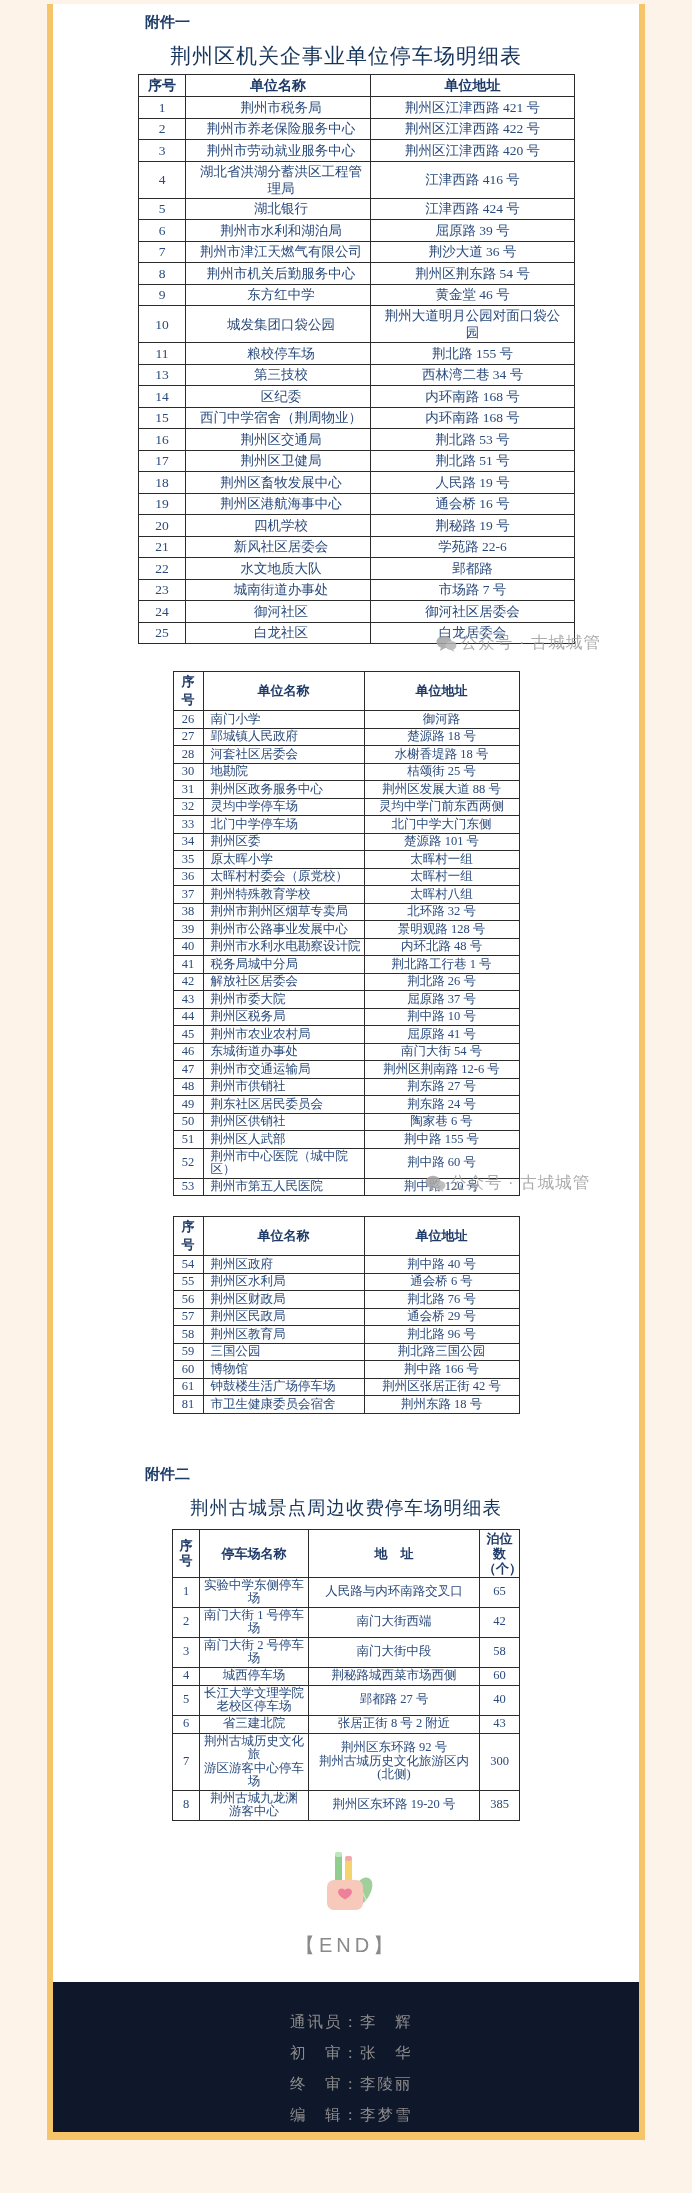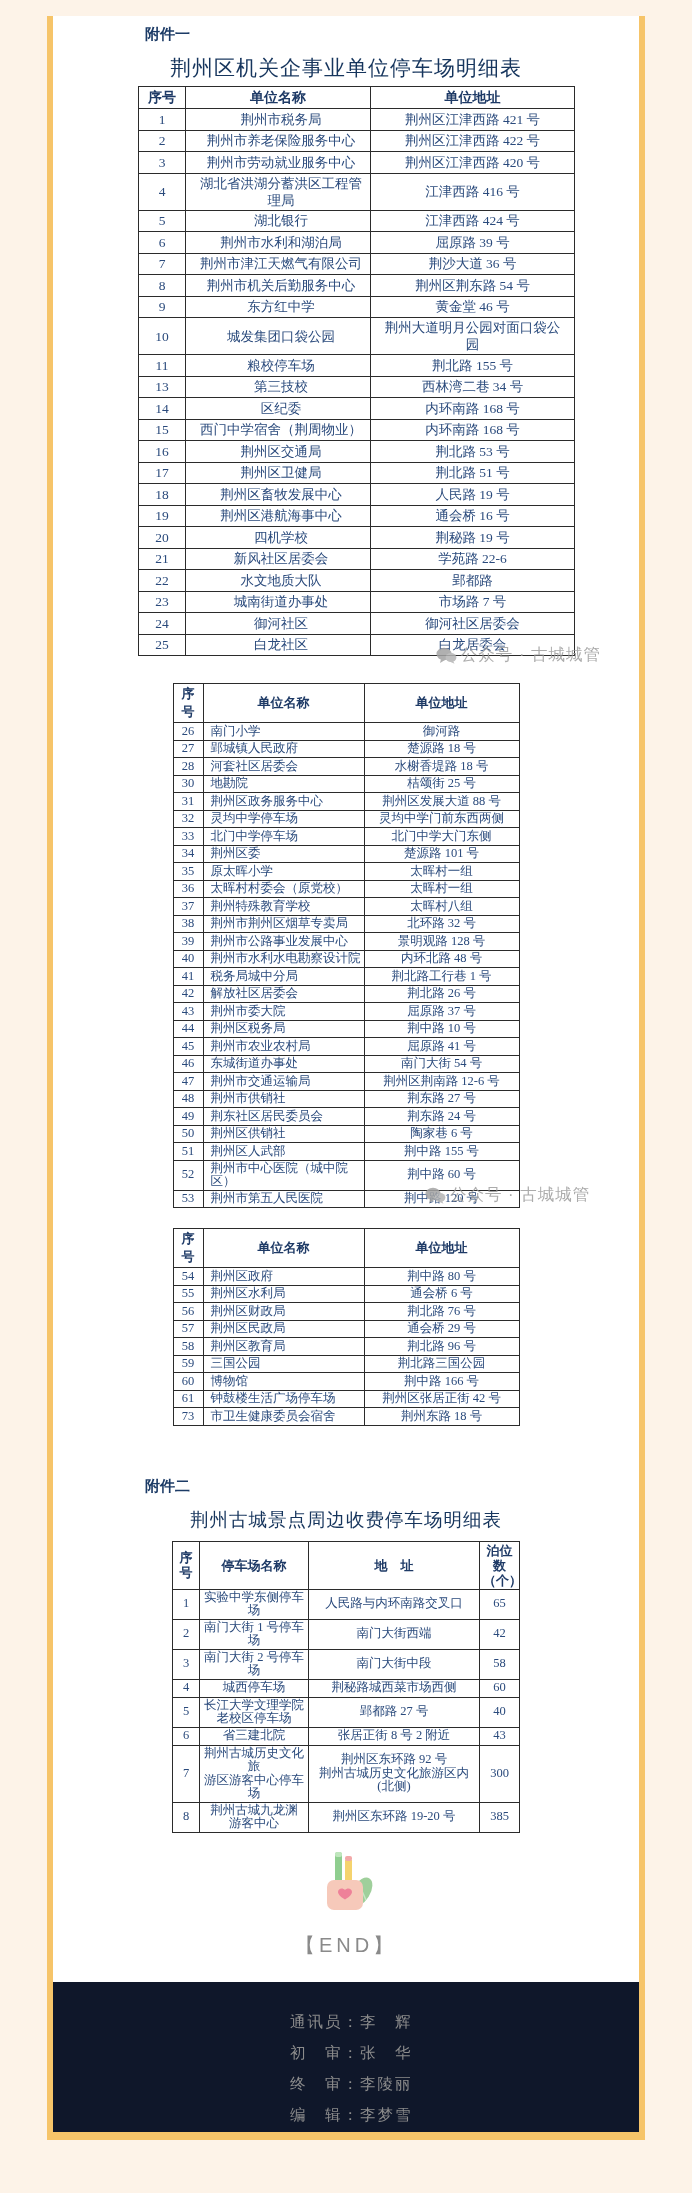--- a/index.html
+++ b/index.html
@@ -1,19 +1,19 @@
 <!DOCTYPE html>
 <html><head>
 <meta charset="utf-8">
 <style>
   *{margin:0;padding:0;box-sizing:border-box}
   html,body{width:692px}
   body{height:2207px;position:relative;background:#ffffff;font-family:"Liberation Serif","DejaVu Serif",serif;overflow:hidden}
   .page-bg{position:absolute;top:0;left:0;width:692px;height:2193px;background:#fdf3e8}
-  .doc-card{position:absolute;top:16px;left:47px;width:598px;height:2106px;background:#ffffff;
+  .doc-card{position:absolute;top:4px;left:47px;width:598px;height:2106px;background:#ffffff;
     border-left:6px solid #f6c469;border-right:6px solid #f6c469;border-bottom:8px solid #f6c469;
     padding-top:8px;overflow:hidden}
   .att-label{margin-left:92px;font-size:15px;font-weight:bold;color:#1c3b66;height:20px;line-height:20px}
   .doc-title{margin-top:10px;text-align:center;font-size:21px;font-weight:normal;color:#16355d;letter-spacing:1px;line-height:28px}
   .doc-title.small{font-size:18.5px;}
   table.tbl{border-collapse:collapse;table-layout:fixed;color:#2a4a7c;border:1.5px solid #1f1f1f}
   table.tbl th,table.tbl td{border:1px solid #2b2b2b;text-align:center;vertical-align:middle;
     white-space:pre-line;word-break:break-all;padding:1px 3px}
   table.tbl th{font-weight:bold;color:#1e3a66}
   
@@ -369,21 +369,21 @@
         <tr>
           <th>序号</th>
           <th>单位名称</th>
           <th>单位地址</th>
         </tr>
       </thead>
     <tbody>
         <tr>
           <td>54</td>
           <td>荆州区政府</td>
-          <td>荆中路 80 号</td>
+          <td>荆中路 40 号</td>
         </tr>
         <tr>
           <td>55</td>
           <td>荆州区水利局</td>
           <td>通会桥 6 号</td>
         </tr>
         <tr>
           <td>56</td>
           <td>荆州区财政局</td>
           <td>荆北路 76 号</td>
@@ -407,21 +407,21 @@
           <td>60</td>
           <td>博物馆</td>
           <td>荆中路 166 号</td>
         </tr>
         <tr>
           <td>61</td>
           <td>钟鼓楼生活广场停车场</td>
           <td>荆州区张居正街 42 号</td>
         </tr>
         <tr>
-          <td>73</td>
+          <td>81</td>
           <td>市卫生健康委员会宿舍</td>
           <td>荆州东路 18 号</td>
         </tr>
       </tbody>
   </table>
 
   <div class="att-label second">附件二</div>
   <div class="doc-title small">荆州古城景点周边收费停车场明细表</div>
 
   <table class="tbl t4">

